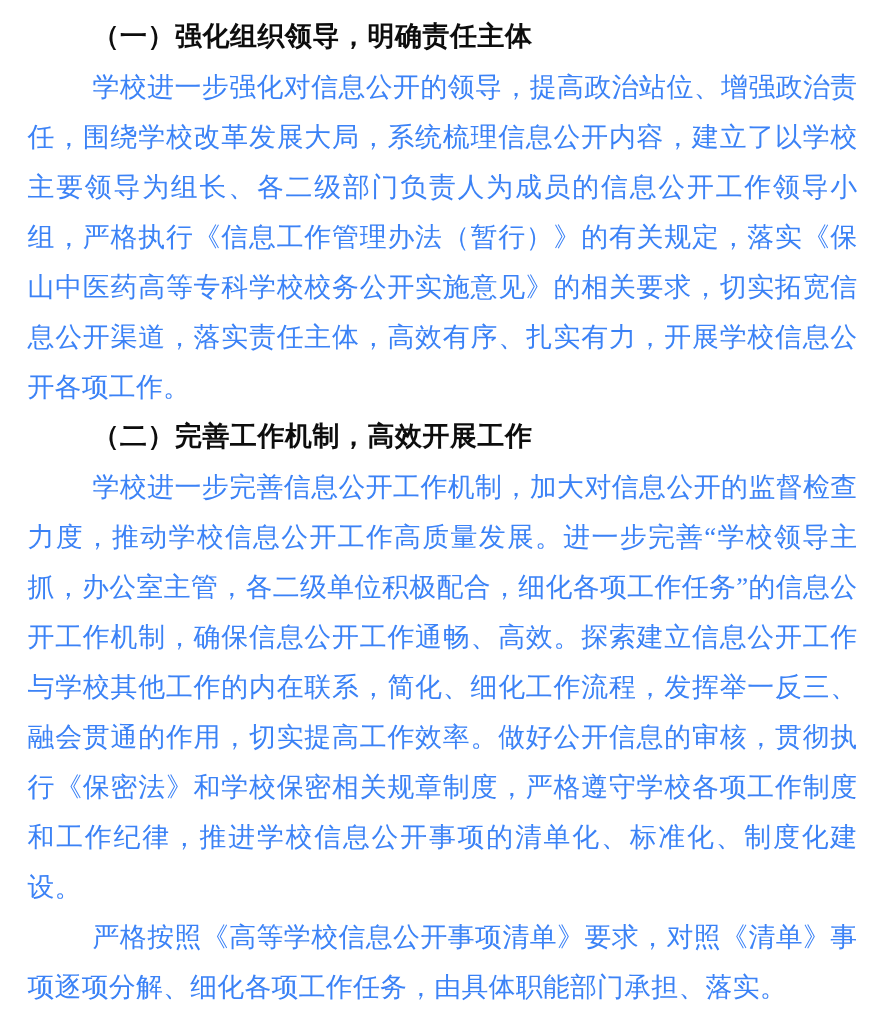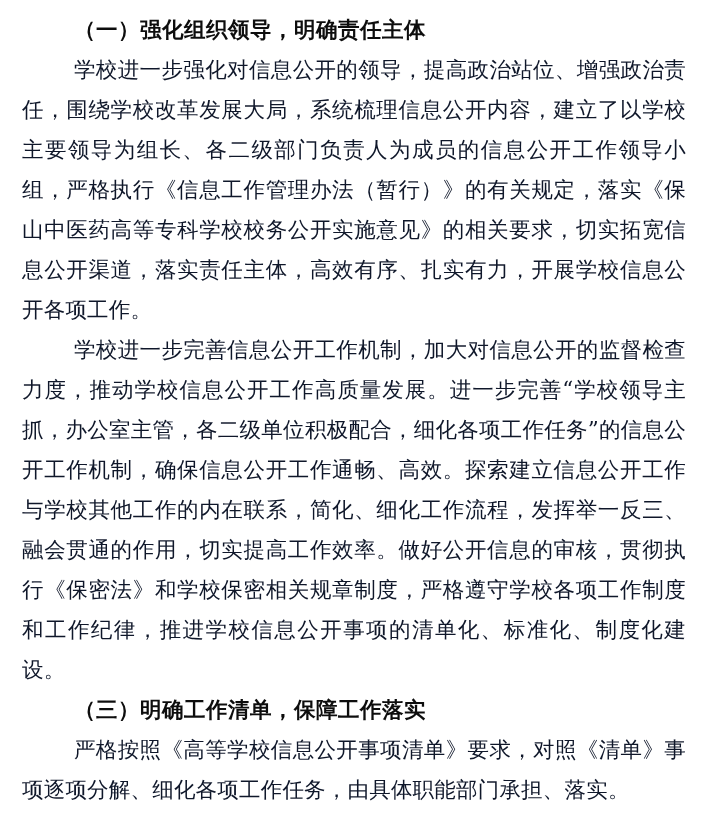--- a/index.html
+++ b/index.html
@@ -38,37 +38,38 @@
   }
   .para {
     font-size: 21.5px;
     line-height: 40px;
     letter-spacing: 0.2px;
     margin: 0;
     padding: 0;
     text-indent: 52px;
     text-align: justify;
     text-justify: inter-ideograph;
-    color: #0f172a;
+    color: #3b82f6;
+    font-family: Liberation Serif, serif;
   }
   .para-loose {
     word-spacing: 0px;
   }
 </style>
 </head>
 <body>
 
 <div class="page">
   <div class="doc-body">
 
     <p class="heading">（一）强化组织领导，明确责任主体</p>
 
     <p class="para">学校进一步强化对信息公开的领导，提高政治站位、增强政治责任，围绕学校改革发展大局，系统梳理信息公开内容，建立了以学校主要领导为组长、各二级部门负责人为成员的信息公开工作领导小组，严格执行《信息工作管理办法（暂行）》的有关规定，落实《保山中医药高等专科学校校务公开实施意见》的相关要求，切实拓宽信息公开渠道，落实责任主体，高效有序、扎实有力，开展学校信息公开各项工作。</p>
 
+    <p class="heading">（二）完善工作机制，高效开展工作</p>
 
     <p class="para">学校进一步完善信息公开工作机制，加大对信息公开的监督检查力度，推动学校信息公开工作高质量发展。进一步完善“学校领导主抓，办公室主管，各二级单位积极配合，细化各项工作任务”的信息公开工作机制，确保信息公开工作通畅、高效。探索建立信息公开工作与学校其他工作的内在联系，简化、细化工作流程，发挥举一反三、融会贯通的作用，切实提高工作效率。做好公开信息的审核，贯彻执行《保密法》和学校保密相关规章制度，严格遵守学校各项工作制度和工作纪律，推进学校信息公开事项的清单化、标准化、制度化建设。</p>
 
-    <p class="heading">（三）明确工作清单，保障工作落实</p>
 
     <p class="para para-loose">严格按照《高等学校信息公开事项清单》要求，对照《清单》事项逐项分解、细化各项工作任务，由具体职能部门承担、落实。</p>
 
   </div>
 </div>
 
 </body></html>

